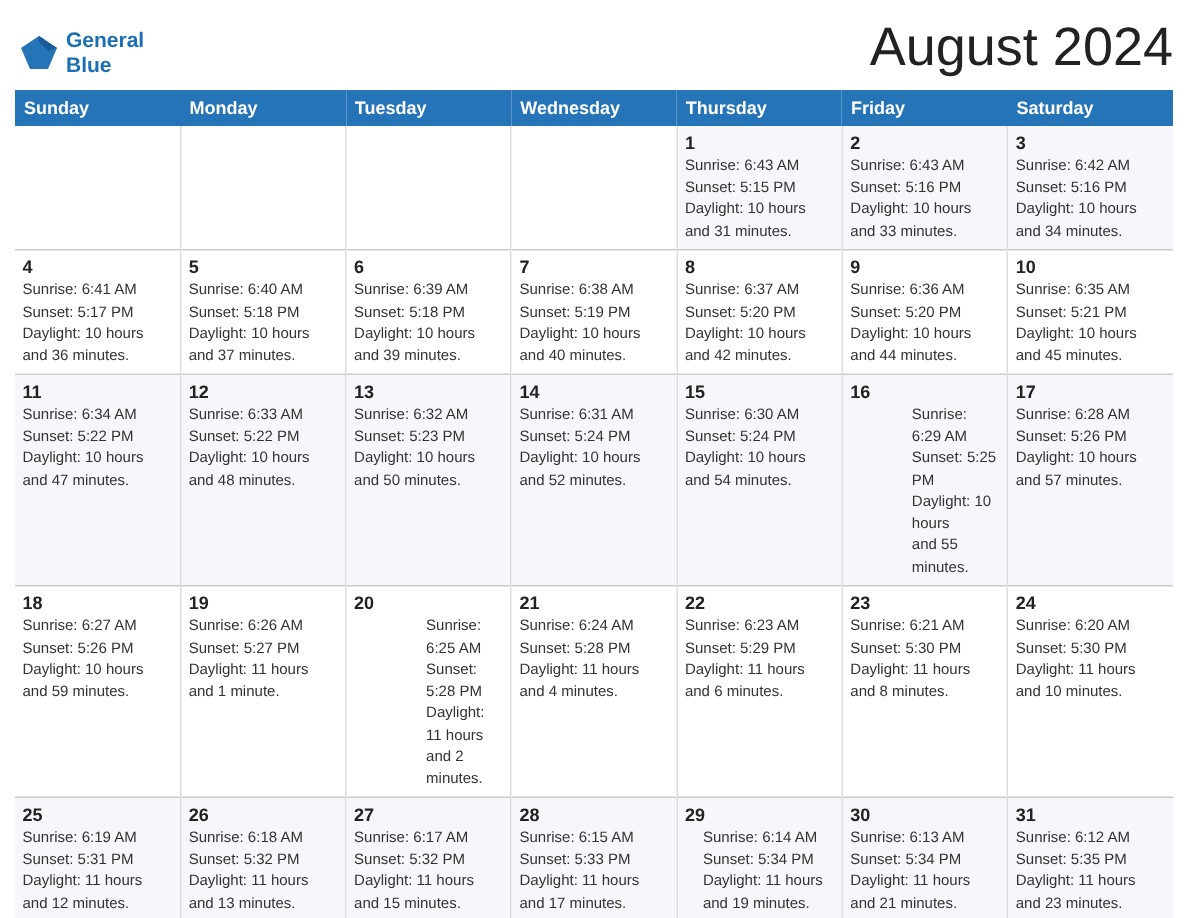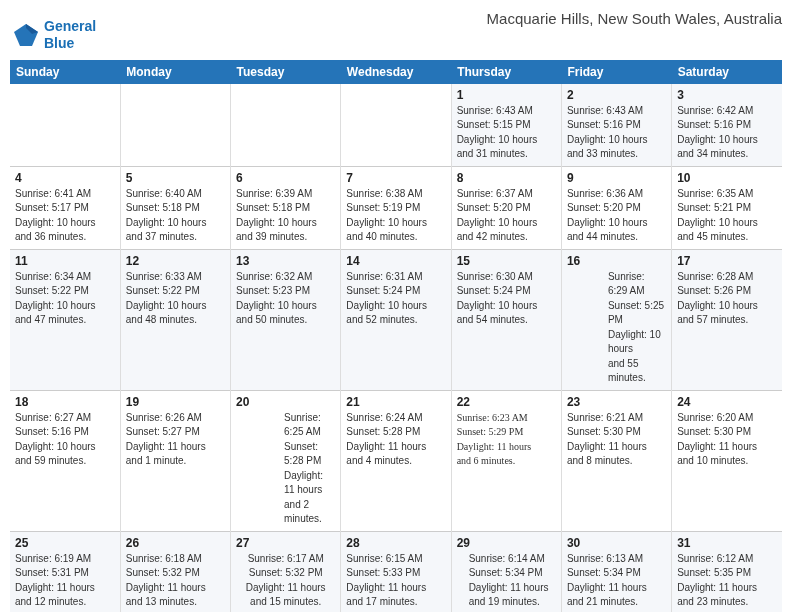--- a/index.html
+++ b/index.html
@@ -100,21 +100,21 @@
     <svg class="logo-icon" viewBox="0 0 30 30" xmlns="http://www.w3.org/2000/svg">
       <polygon points="16,4 28,12 22,26 10,26 4,12" fill="#2574b8"></polygon>
       <polygon points="16,4 28,12 22,14 16,8" fill="#1a5a9a"></polygon>
     </svg>
     <div class="logo-text">
       <span>General</span>
       <span>Blue</span>
     </div>
   </div>
   <div class="title-block">
-    <div class="location">Macquarie Hills, New South Wales, Australia</div>
+    <div class="month-title">August 2024</div>
   </div>
 </div>
 
 <table>
   <thead>
     <tr>
     <th>Sunday</th>
         <th>Monday</th>
         <th>Tuesday</th>
         <th>Wednesday</th>
@@ -250,21 +250,21 @@
           <div class="day-detail" style="white-space: pre-line;">Sunrise: 6:28 AM
 Sunset: 5:26 PM
 Daylight: 10 hours
 and 57 minutes.</div>
         </td>
       </tr>
       <tr>
         <td>
           <span class="day-num">18</span>
           <div class="day-detail" style="white-space: pre-line;">Sunrise: 6:27 AM
-Sunset: 5:16 PM
+Sunset: 5:26 PM
 Daylight: 10 hours
 and 59 minutes.</div>
         </td>
         <td>
           <span class="day-num">19</span>
           <div class="day-detail" style="white-space: pre-line;">Sunrise: 6:26 AM
 Sunset: 5:27 PM
 Daylight: 11 hours
 and 1 minute.</div>
         </td>
@@ -277,21 +277,21 @@
         </td>
         <td>
           <span class="day-num">21</span>
           <div class="day-detail" style="white-space: pre-line;">Sunrise: 6:24 AM
 Sunset: 5:28 PM
 Daylight: 11 hours
 and 4 minutes.</div>
         </td>
         <td>
           <span class="day-num">22</span>
-          <div class="day-detail" style="white-space: pre-line; font-family: Liberation Serif, serif;">Sunrise: 6:23 AM
+          <div class="day-detail" style="white-space: pre-line;">Sunrise: 6:23 AM
 Sunset: 5:29 PM
 Daylight: 11 hours
 and 6 minutes.</div>
         </td>
         <td>
           <span class="day-num">23</span>
           <div class="day-detail" style="white-space: pre-line;">Sunrise: 6:21 AM
 Sunset: 5:30 PM
 Daylight: 11 hours
 and 8 minutes.</div>
@@ -314,21 +314,21 @@
         </td>
         <td>
           <span class="day-num">26</span>
           <div class="day-detail" style="white-space: pre-line;">Sunrise: 6:18 AM
 Sunset: 5:32 PM
 Daylight: 11 hours
 and 13 minutes.</div>
         </td>
         <td>
           <span class="day-num">27</span>
-          <div class="day-detail" style="white-space: pre-line; text-align: center;">Sunrise: 6:17 AM
+          <div class="day-detail" style="white-space: pre-line;">Sunrise: 6:17 AM
 Sunset: 5:32 PM
 Daylight: 11 hours
 and 15 minutes.</div>
         </td>
         <td>
           <span class="day-num">28</span>
           <div class="day-detail" style="white-space: pre-line;">Sunrise: 6:15 AM
 Sunset: 5:33 PM
 Daylight: 11 hours
 and 17 minutes.</div>

